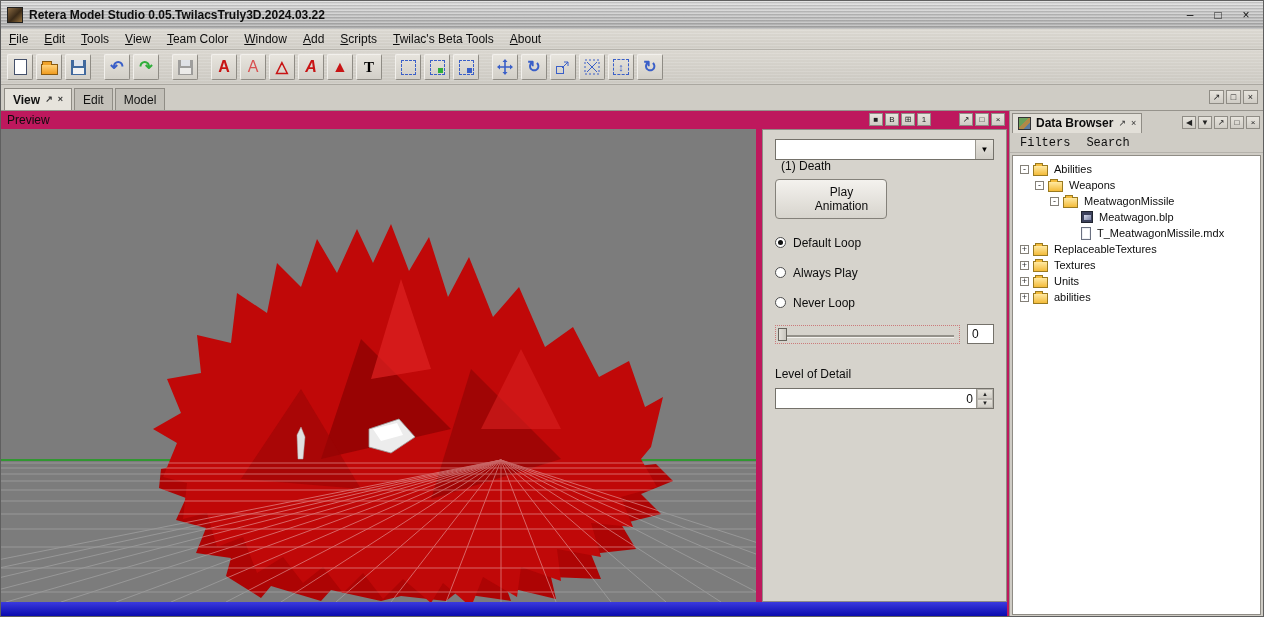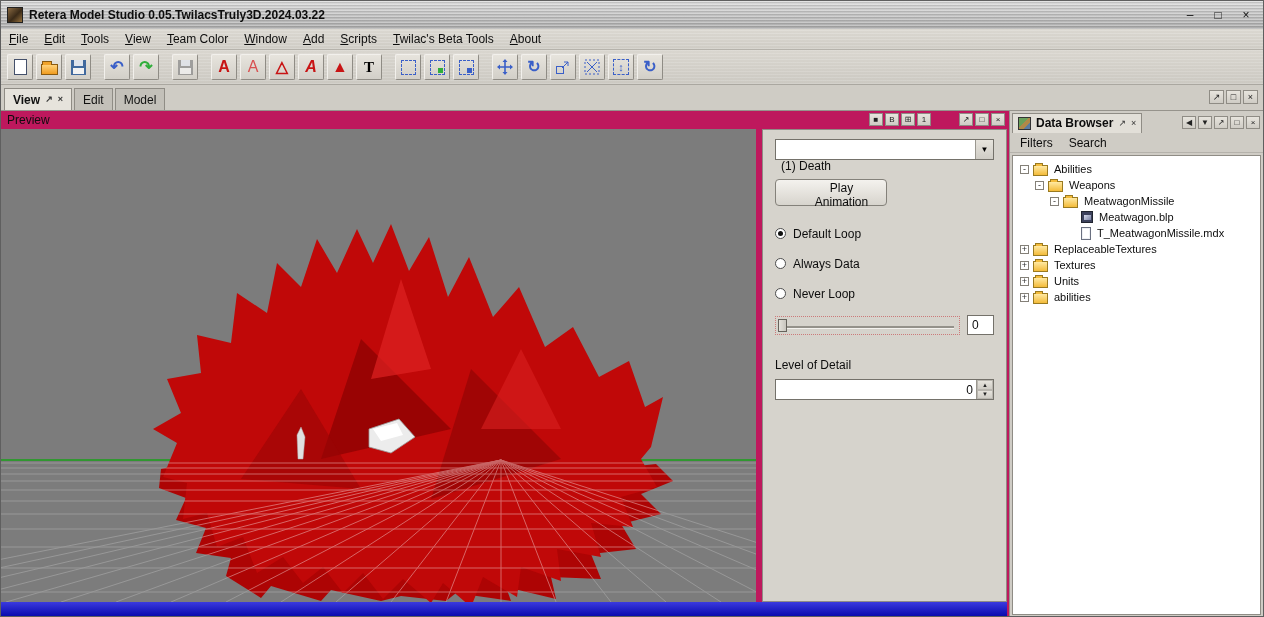--- a/index.html
+++ b/index.html
@@ -61,21 +61,21 @@
   .bluebar { position:absolute; left:0; top:601px; width:1006px; height:14px; background:linear-gradient(180deg,#3a3ade,#0a0aae); }
 
   
   .mini-hdr { position:absolute; left:761px; top:110px; width:245px; height:17px; display:flex; align-items:center; justify-content:flex-end; gap:2px; padding-right:2px; }
   .mini-hdr .gap { width:24px; }
   .mini-hdr .pbtn { width:14px; height:13px; font-size:8px; }
   .anim-panel { position:absolute; left:761px; top:128px; width:245px; height:473px; background:#d6d3cc; border:1px solid #8f8c85; padding:9px 12px; }
   .combo { display:flex; height:21px; border:1px solid #74716a; background:#fff; }
   .combo-text { flex:1; font-size:12px; padding:19px 5px; color:#0d0d0d; }
   .combo-btn { width:18px; display:flex; align-items:center; justify-content:center; font-size:8px; background:linear-gradient(#e7e4dd,#cfccc5); border-left:1px solid #9a978f; }
-  .play-btn { margin-top:19px; width:112px; height:27px; font-size:12px; font-family:inherit; color:#0d0d0d;
+  .play-btn { margin-top:19px; width:112px; height:40px; font-size:12px; font-family:inherit; color:#0d0d0d;
     border:1px solid #84817a; border-radius:4px; background:linear-gradient(180deg,#f4f2ee,#d7d4cd);padding-left:27px; }
   .radio-row { display:flex; align-items:center; gap:7px; margin-top:17px; height:13px; }
   .radio { width:11px; height:11px; border-radius:50%; border:1px solid #4c4c4c; background:#fff; position:relative; flex:0 0 auto; }
   .radio.checked::after { content:""; position:absolute; left:2px; top:2px; width:5px; height:5px; border-radius:50%; background:#101010; }
   .radio-label { font-size:12px; color:#0d0d0d; }
   .slider-row { display:flex; align-items:center; gap:7px; margin-top:15px; }
   .slider { flex:1; height:19px; border:1px dotted #cc7a7a; position:relative; }
   .slider-track { position:absolute; left:8px; right:5px; top:9px; height:2px; background:#94918a; box-shadow:0 1px 0 #f4f2ee; }
   .slider-thumb { position:absolute; left:2px; top:2px; width:9px; height:13px; background:linear-gradient(90deg,#e4e1da,#c8c5be); border:1px solid #66635c; }
   .slider-value { width:27px; height:20px; border:1px solid #74716a; background:#fff; font-size:12px; display:flex; align-items:center; padding-left:4px; color:#0d0d0d; }
@@ -87,21 +87,21 @@
     background:linear-gradient(#e7e4dd,#cfccc5); border:1px solid #b9b6af; padding:0; }
 
   
   .browser { position:absolute; left:1008px; top:110px; width:254px; height:506px; background:#cfccc5; border-left:1px solid #96938c; }
   .browser-hdr { height:22px; display:flex; align-items:center; padding:1px 3px 0 2px; gap:3px; }
   .browser-titletab { display:flex; align-items:center; gap:5px; height:20px; padding:0 5px; background:#e2dfd8; border:1px solid #8f8c85; border-bottom:none;text-align:center; }
   .db-icon { width:13px; height:13px; border:1px solid #333; background:linear-gradient(135deg,#69a05a 0 45%,#b08948 45% 70%,#5a7ba0 70%); }
   .browser-title { font-size:12px; font-weight:bold; color:#0d0d0d; }
   .hdr-ctrls { margin-left:auto; display:flex; gap:2px; }
   .hdr-ctrls .pbtn { width:14px; height:13px; font-size:8px; }
-  .browser-tabs { height:20px; display:flex; align-items:center; gap:16px; padding-left:10px; font-size:12px; color:#0d0d0d; border-bottom:1px solid #b5b2ab; }
+  .browser-tabs { height:20px; display:flex; align-items:center; gap:16px; padding-left:10px; font-size:12px; color:#0d0d0d; border-bottom:1px solid #b5b2ab;font-family:Liberation Mono, monospace; }
   .tree { position:absolute; left:2px; top:44px; right:2px; bottom:2px; background:#fff; border:1px solid #8f8c85; padding-top:5px; overflow:hidden; }
   .trow { display:flex; align-items:center; gap:4px; height:16px; font-size:11px; color:#0d0d0d; white-space:nowrap; }
   .d0 { padding-left:7px; } .d1 { padding-left:22px; } .d2 { padding-left:37px; } .d3 { padding-left:68px; }
   .toggle { width:9px; height:9px; flex:0 0 9px; border:1px solid #848078; background:#fff; display:flex; align-items:center; justify-content:center;
     font-size:9px; line-height:1; color:#333; }
   .ico-folder { width:15px; height:11px; flex:0 0 15px; background:linear-gradient(180deg,#ffe9a2,#f3bb3a); border:1px solid #9a7a20; position:relative; margin-top:2px; }
   .ico-folder::before { content:""; position:absolute; top:-3px; left:1px; width:6px; height:2px; background:#f3bb3a; border:1px solid #9a7a20; border-bottom:none; }
   .ico-img { width:12px; height:12px; flex:0 0 12px; background:#3c415c; border:1px solid #20242f; position:relative; }
   .ico-img::after { content:""; position:absolute; left:2px; top:3px; width:7px; height:5px; background:linear-gradient(135deg,#d7dcec,#777fa2); }
   .ico-file { width:10px; height:13px; flex:0 0 10px; background:#fff; border:1px solid #6a7080; box-shadow:inset 0 0 0 1px #eef0f4; }
@@ -285,21 +285,21 @@
       <span class="combo-btn">▼</span>
     </div>
     <button class="play-btn">Play Animation</button>
 
     <div class="radio-row">
       <span class="radio checked"></span>
       <span class="radio-label">Default Loop</span>
     </div>
     <div class="radio-row">
       <span class="radio"></span>
-      <span class="radio-label">Always Data</span>
+      <span class="radio-label">Always Play</span>
     </div>
     <div class="radio-row">
       <span class="radio"></span>
       <span class="radio-label">Never Loop</span>
     </div>
 
     <div class="slider-row">
       <div class="slider">
         <div class="slider-track"></div>
         <div class="slider-thumb"></div>

